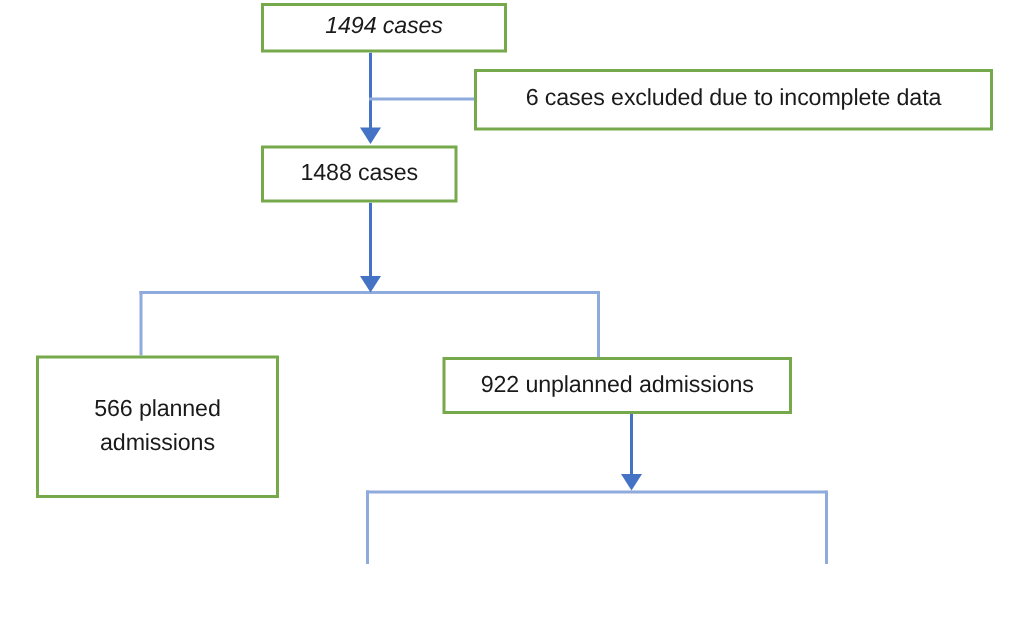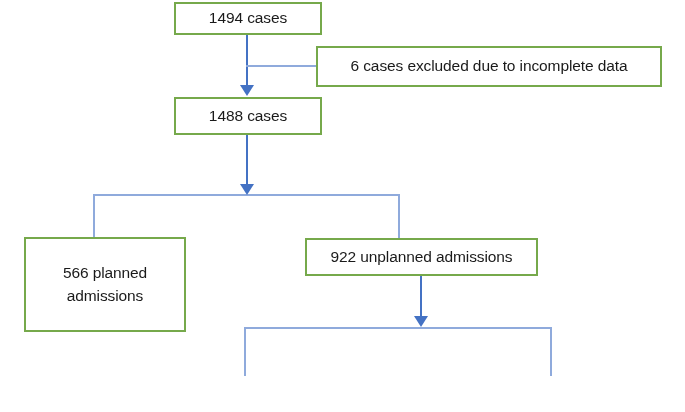--- a/index.html
+++ b/index.html
@@ -32,25 +32,25 @@
     letter-spacing: -0.1px;
     z-index: 3;
   }
   .node .label {
     display: block;
     padding: 0 6px;
     white-space: pre-line;
   }
 
   
-  #node-total          { left: 174px; top: 2px;   width: 148px; height: 33px; }
+  #node-total          { left: 174px; top: 2px;   width: 164px; height: 33px; font-style: italic; }
   #node-excluded       { left: 316px; top: 46px;  width: 346px; height: 41px; }
-  #node-included       { left: 174px; top: 97px;  width: 148px; height: 38px; }
+  #node-included       { left: 174px; top: 97px;  width: 131px; height: 38px; }
   #node-planned        { left: 24px;   top: 237px; width: 162px; height: 95px; }
-  #node-unplanned      { left: 305px; top: 238px; width: 233px; height: 38px; }
+  #node-unplanned      { left: 295px; top: 238px; width: 233px; height: 38px; }
   #node-survivors      { left: 92px;  top: 375px; width: 246px; height: 36px; }
   #node-deaths         { left: 465px; top: 375px; width: 209px; height: 36px; }
 
   
   .conn {
     position: absolute;
     background: #4472c4;
     z-index: 1;
   }
   .conn.v { width: 1.6px; }

